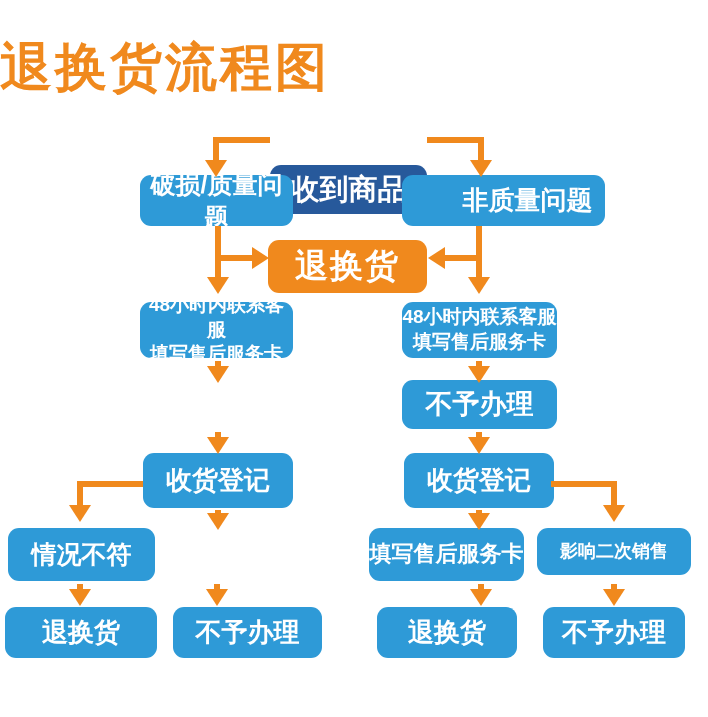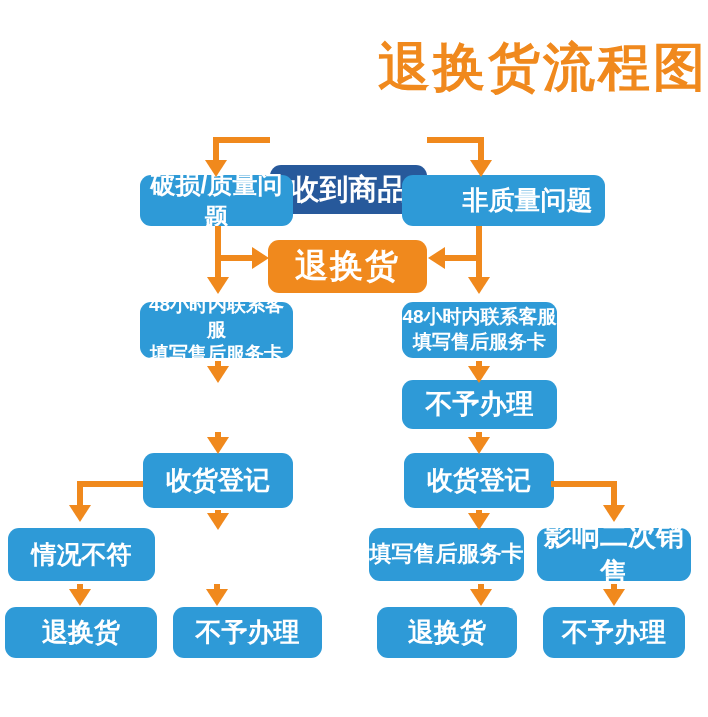--- a/index.html
+++ b/index.html
@@ -7,21 +7,21 @@
     --blue:#2E9AD7;
     --darkblue:#27599B;
     --boxtext:#FFFFFF;
   }
   html,body{margin:0;padding:0;background:#fff;}
   .flow{
     position:relative;width:708px;height:717px;background:#ffffff;
     font-family:"Liberation Sans","DejaVu Sans",sans-serif;overflow:hidden;
   }
   .title{
-    position:absolute;left:0;top:33px;width:708px;text-align:right;
+    position:absolute;left:0;top:33px;width:708px;text-align:left;
     color:var(--orange);font-size:52px;font-weight:bold;letter-spacing:3px;
   }
   .box{
     position:absolute;display:flex;align-items:center;justify-content:center;
     flex-direction:column;background:var(--blue);color:var(--boxtext);
     font-weight:bold;border-radius:11px;text-align:center;line-height:1.3;
   }
   .box.dark{background:var(--darkblue);}
   .box.orange{background:var(--orange);}
   .hline,.vline{position:absolute;background:var(--orange);}
@@ -42,21 +42,21 @@
   #n-return{left:268px;top:240px;width:159px;height:53px;font-size:33px;letter-spacing:2px;}
   #n-contact-l{left:140px;top:302px;width:153px;height:56px;font-size:19px;}
   #n-contact-r{left:402px;top:302px;width:155px;height:56px;font-size:19px;}
   #n-photo{left:140px;top:380px;width:153px;height:49px;font-size:27px;}
   #n-express{left:402px;top:380px;width:155px;height:49px;font-size:27px;}
   #n-register-l{left:143px;top:453px;width:150px;height:55px;font-size:26px;}
   #n-register-r{left:404px;top:453px;width:150px;height:55px;font-size:26px;}
   #n-true{left:8px;top:528px;width:147px;height:53px;font-size:25px;}
   #n-false{left:173px;top:528px;width:147px;height:53px;font-size:25px;}
   #n-noaffect{left:369px;top:528px;width:155px;height:53px;font-size:22px;}
-  #n-affect{left:537px;top:528px;width:154px;height:53px;font-size:28px;}
+  #n-affect{left:537px;top:528px;width:154px;height:47px;font-size:18px;}
   #n-final-return-l{left:5px;top:607px;width:152px;height:51px;font-size:26px;}
   #n-final-reject-l{left:173px;top:607px;width:149px;height:51px;font-size:26px;}
   #n-final-return-r{left:377px;top:607px;width:140px;height:51px;font-size:26px;}
   #n-final-reject-r{left:543px;top:607px;width:142px;height:51px;font-size:26px;}
 </style>
 </head>
 <body>
 
 <div class="flow">
 

